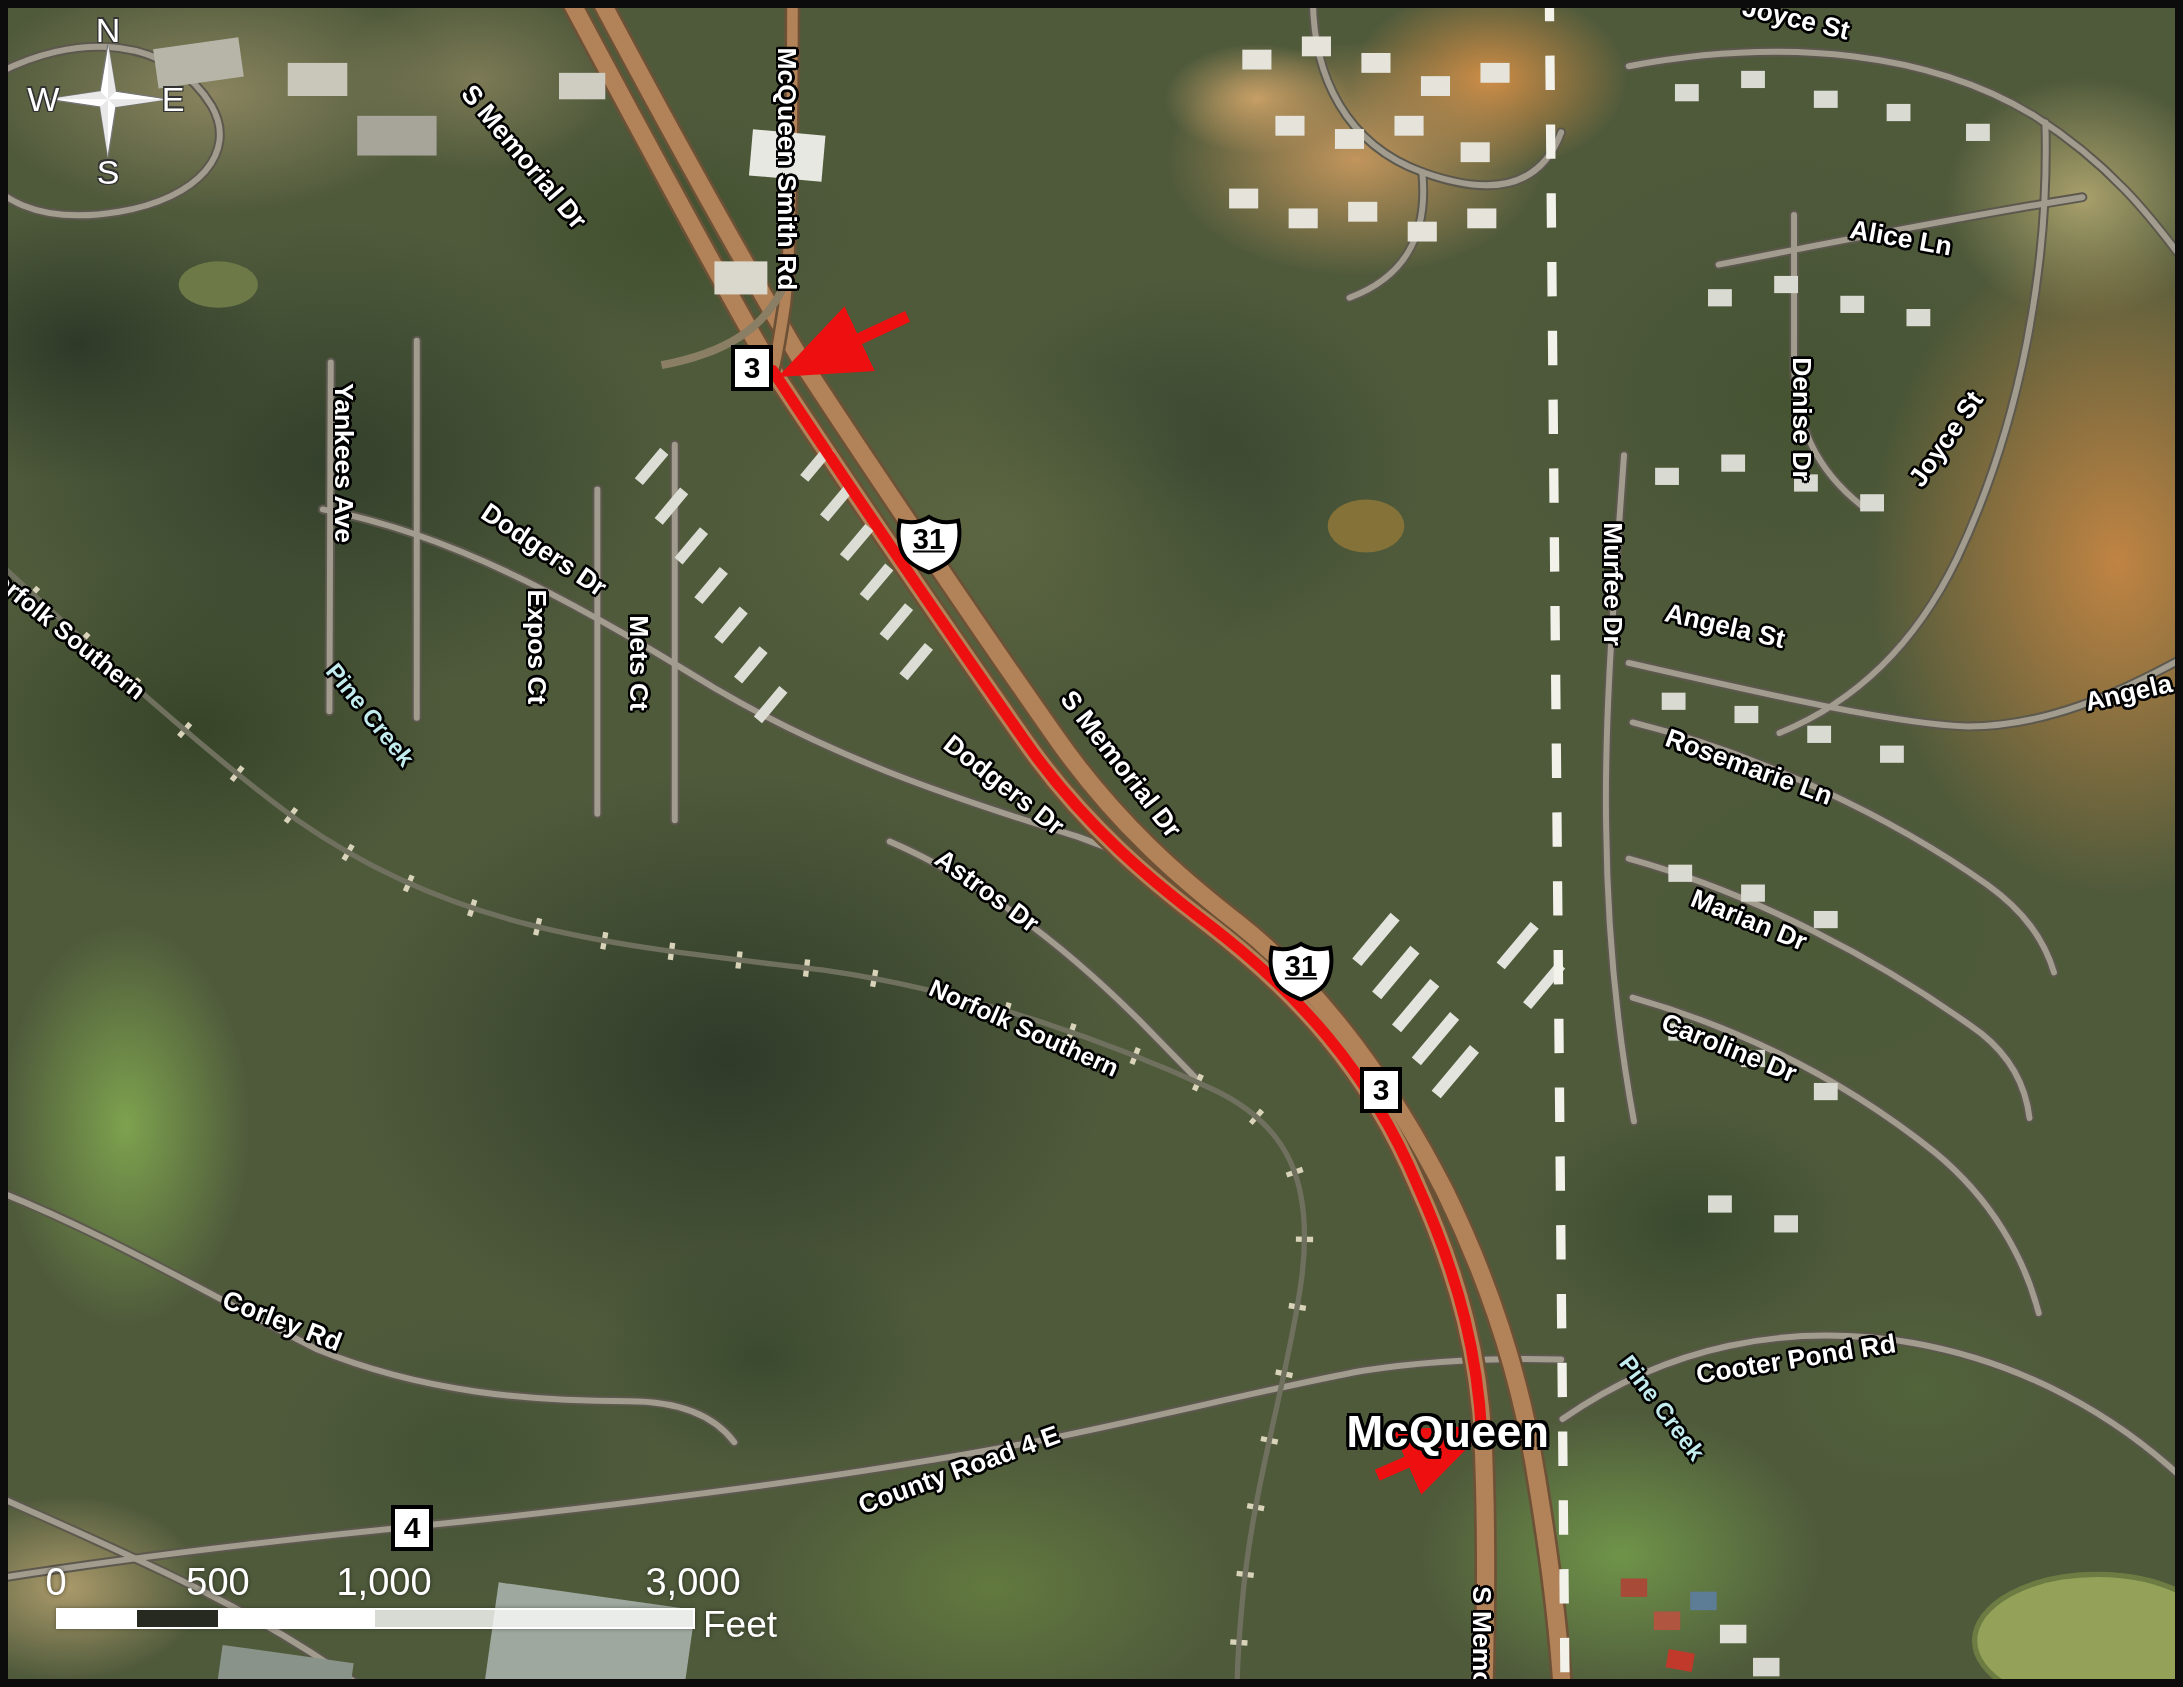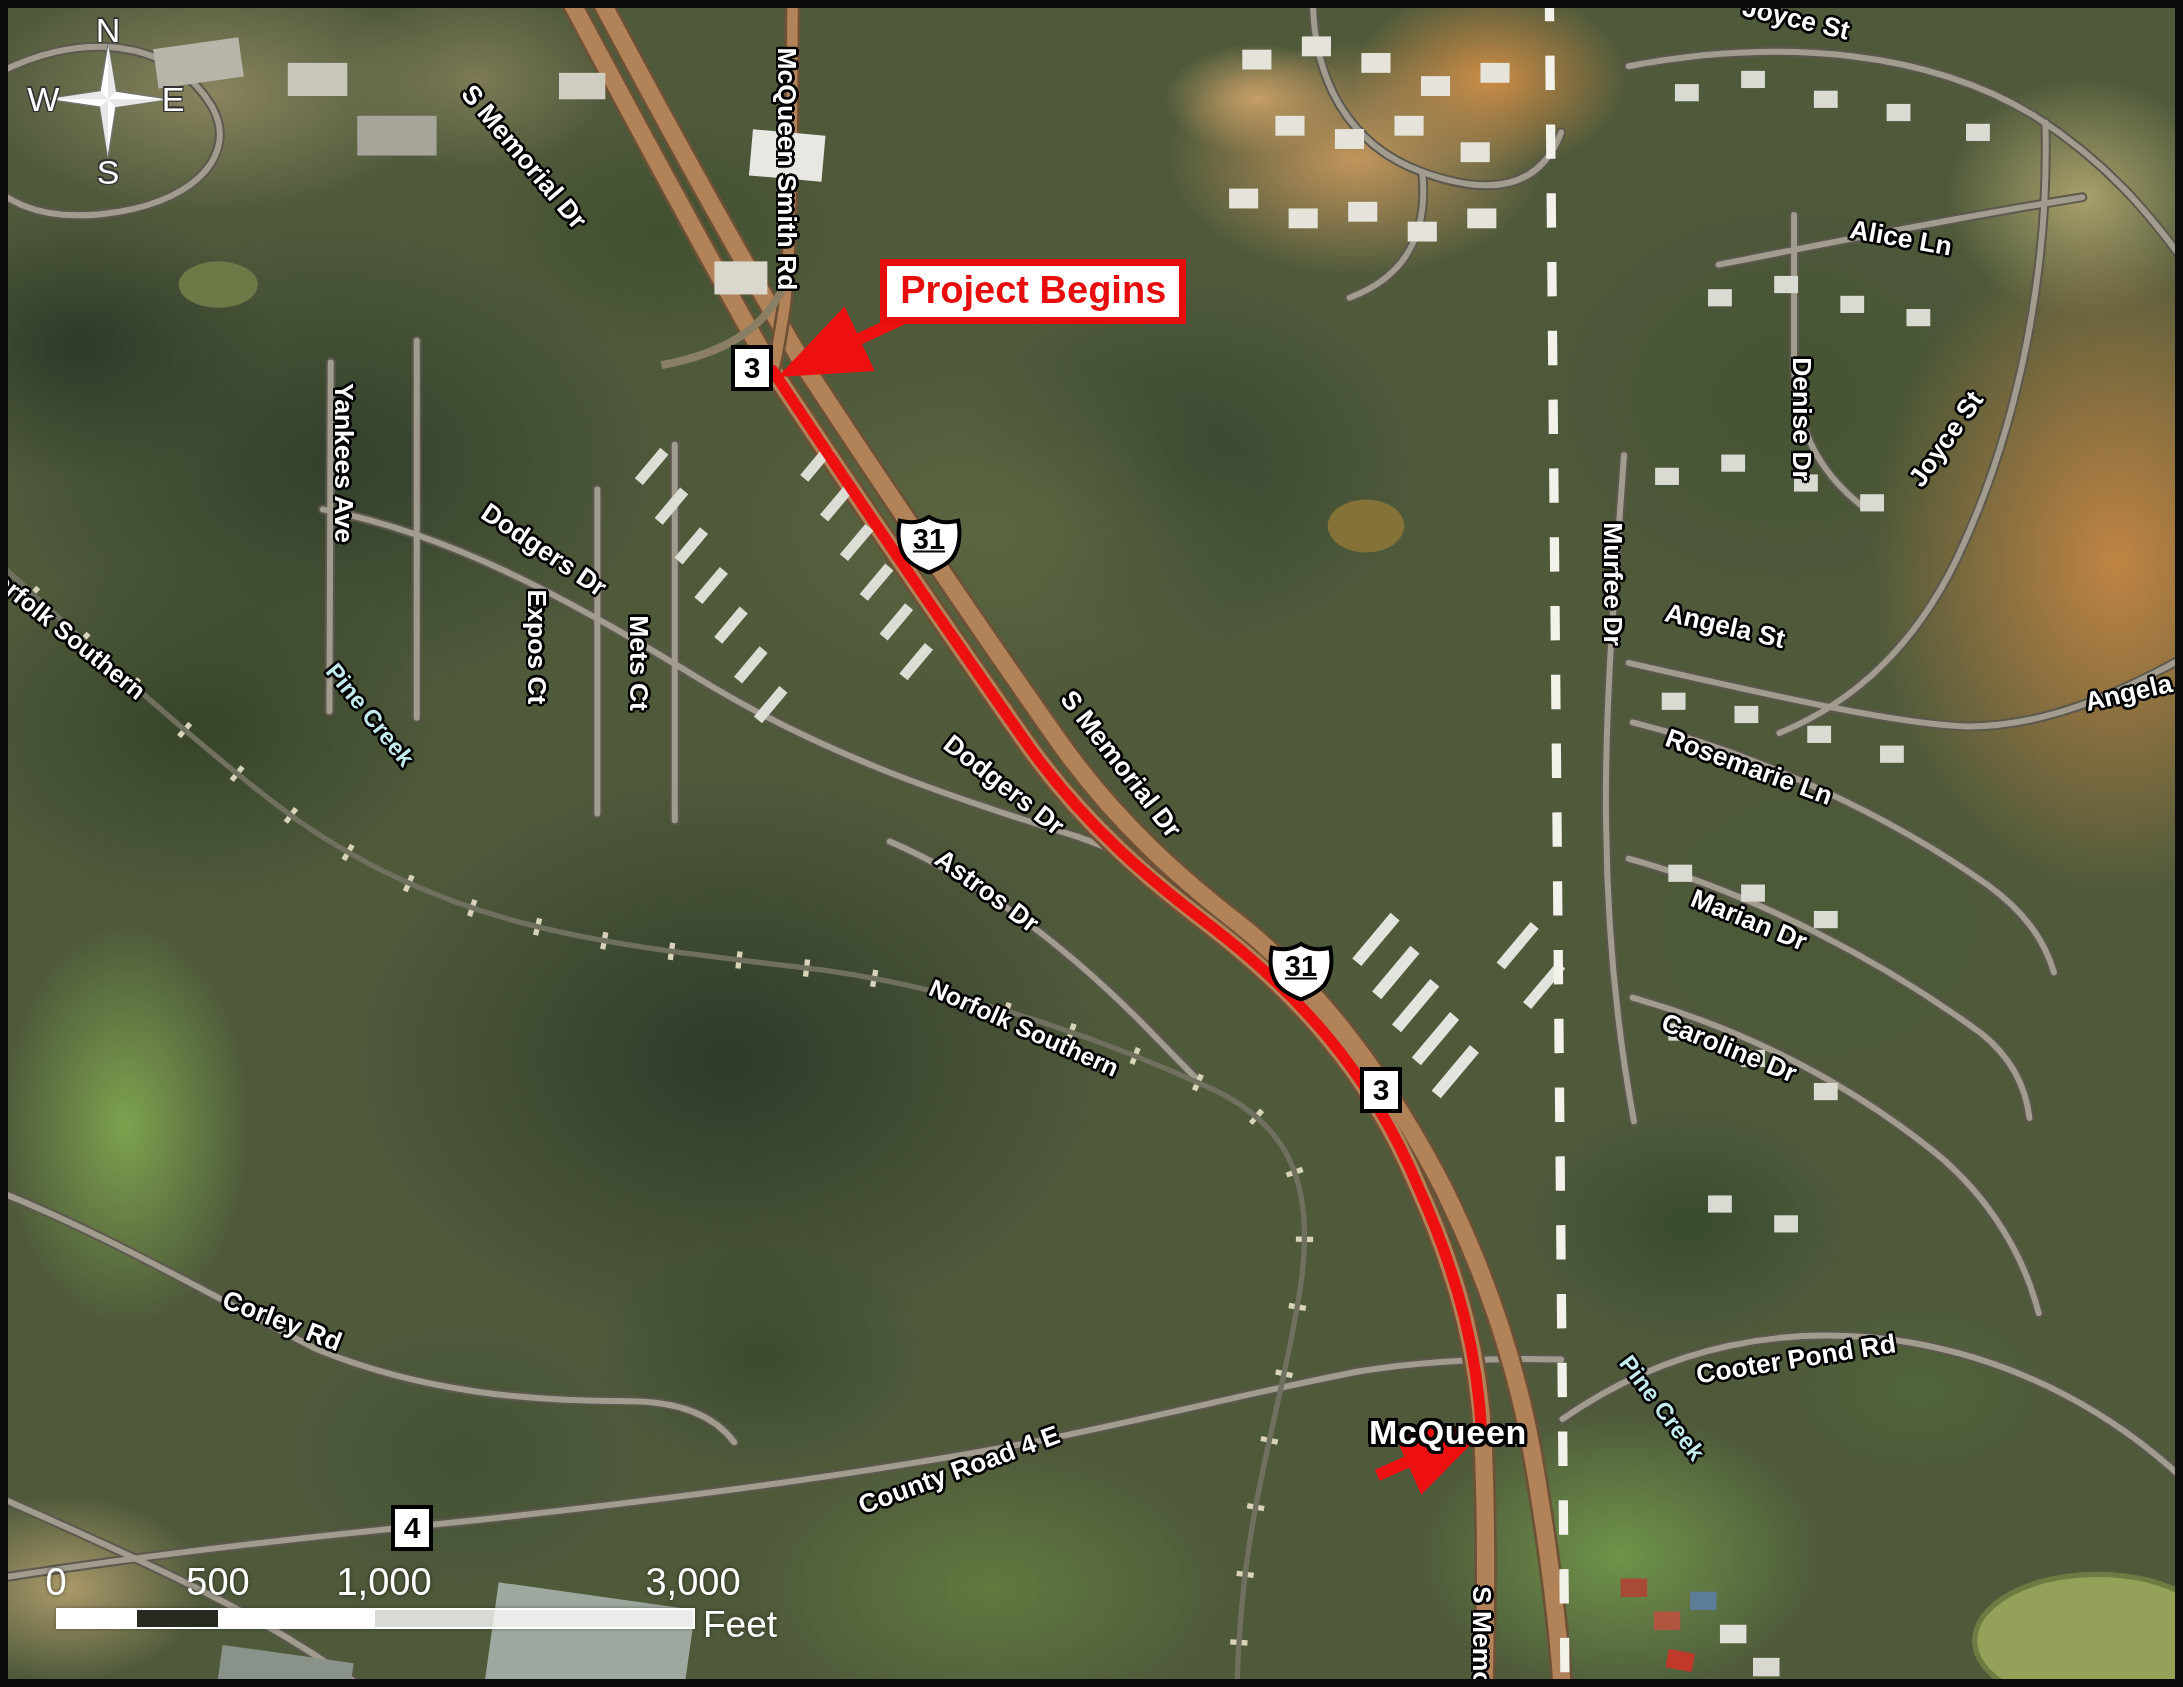--- a/index.html
+++ b/index.html
@@ -30,21 +30,21 @@
       radial-gradient(ellipse 331px 232px at 198px 728px, #374428 0%, rgba(55,68,40,0) 75%),
       radial-gradient(ellipse 265px 172px at 662px 232px, #41502f 0%, rgba(65,80,47,0) 72%),
       radial-gradient(ellipse 198px 132px at 1919px 1389px,#51643a 0%, rgba(81,100,58,0) 72%),
       radial-gradient(ellipse 238px 159px at 761px 1356px,#3b4a2f 0%, rgba(59,74,47,0) 72%);}
   #vec{position:absolute;left:0;top:0;}
   
   .lbl{position:absolute;white-space:nowrap;color:#fff;font-weight:bold;font-size:26.5px;line-height:1;
        transform:translate(-50%,-50%) rotate(var(--r,0deg));
        text-shadow:-2px -2px 0 #000,2px -2px 0 #000,-2px 2px 0 #000,2px 2px 0 #000,-2.6px 0 0 #000,2.6px 0 0 #000,0 -2.6px 0 #000,0 2.6px 0 #000;}
   .creek{color:#c3ecee;font-size:24px;}
-  .place{font-size:34px;letter-spacing:0.7px;
+  .place{font-size:44px;letter-spacing:0.7px;
        text-shadow:-2.6px -2.6px 0 #000,2.6px -2.6px 0 #000,-2.6px 2.6px 0 #000,2.6px 2.6px 0 #000,-3.3px 0 0 #000,3.3px 0 0 #000,0 -3.3px 0 #000,0 3.3px 0 #000;}
   
   .proj{position:absolute;background:#fff;border:7.3px solid #e80d0d;color:#e80d0d;
         font-weight:bold;font-size:38px;line-height:1;padding:5.3px 13.2px 8px;white-space:nowrap;}
   
   .sq-shield{position:absolute;width:42px;height:46px;background:#fff;border:4px solid #000;box-sizing:border-box;
              transform:translate(-50%,-50%);display:flex;align-items:center;justify-content:center;
              color:#000;font-weight:bold;font-size:30px;}
   .us-shield{position:absolute;width:69px;height:61px;transform:translate(-50%,-50%);}
   .us-shield span{position:absolute;left:0;top:9.3px;width:100%;text-align:center;color:#000;font-weight:bold;font-size:29px;text-decoration:underline;}
@@ -290,21 +290,20 @@
     </svg>
     <span>31</span>
   </div>
   <div class="us-shield" style="left:1301px;top:971px">
     <svg width="69" height="61" viewBox="0 0 104 92">
       <path d="M52 5 C64 13 80 15 96 11 C100 31 98 53 87 67 C75 81 60 85 52 89 C44 85 29 81 17 67 C6 53 4 31 8 11 C24 15 40 13 52 5 Z" fill="#fff" stroke="#000" stroke-width="6"></path>
     </svg>
     <span>31</span>
   </div>
 
-  <div class="proj" style="left:880px;top:259px">Project Begins</div>
 
   <div id="compass">
     <svg width="148" height="175" viewBox="0 0 224 264">
       <path d="M112,46 L124,118 L204,130 L124,142 L112,218 L100,142 L20,130 L100,118 Z" fill="#fff" stroke="#777" stroke-width="2"></path>
       <path d="M112,46 L124,118 L112,130 Z" fill="#e8e8e8"></path>
       <path d="M204,130 L124,142 L112,130 Z" fill="#e8e8e8"></path>
       <path d="M112,218 L100,142 L112,130 Z" fill="#e8e8e8"></path>
       <path d="M20,130 L100,118 L112,130 Z" fill="#e8e8e8"></path>
     </svg>
     <div class="cdir" style="left:74px;top:17px">N</div>

